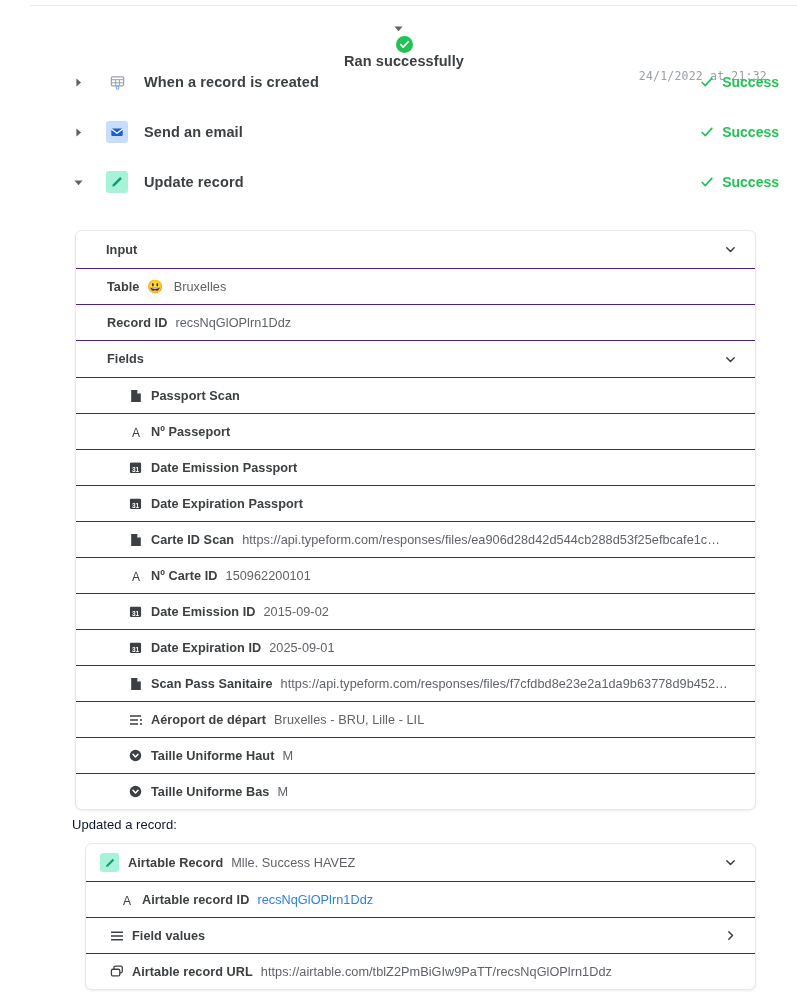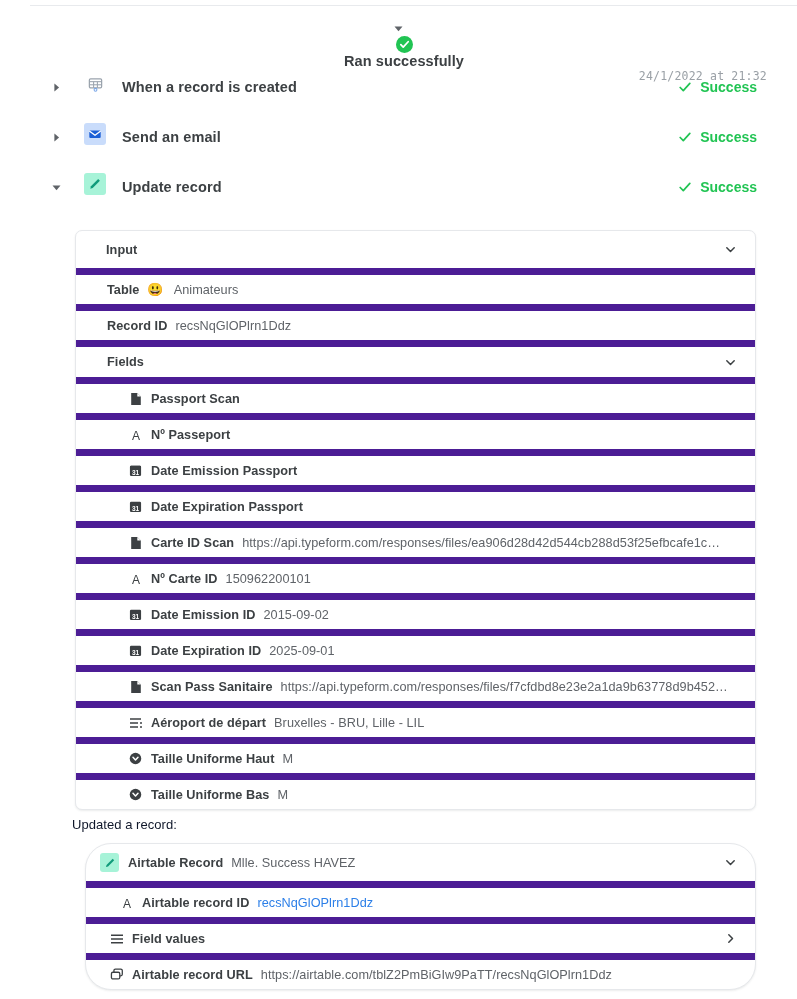--- a/index.html
+++ b/index.html
@@ -77,25 +77,25 @@
     margin-left: auto;
     font-family: "DejaVu Sans Mono", "Liberation Mono", monospace;
     font-size: 11.5px;
     color: #9aa0a6;
     letter-spacing: .2px;
   }
 
   
   .step {
     position: absolute;
-    left: 48px;
+    left: 70px;
     width: 709px;
     height: 26px;
     display: flex;
-    align-items: flex-end;
+    align-items: center;
   }
   .step-icon {
     width: 22px;
     height: 22px;
     border-radius: 3px;
     margin-left: 20px;
     display: flex;
     align-items: center;
     justify-content: center;
     flex: none;
@@ -124,21 +124,21 @@
     position: absolute;
     background: #ffffff;
     border: 1px solid #e6e8eb;
     border-radius: 7px;
     box-shadow: 0 1px 2px rgba(60,64,67,0.10);
     overflow: hidden;
   }
   .row {
     display: flex;
     align-items: center;
-    border-top: 7px solid #4c1d95;
+    border-top: 1px solid #4c1d95;
     height: 36px;
     padding: 0 18px 0 0;
     box-sizing: border-box;
   }
   .row.first { border-top: none; }
   .row.hdr { height: 37px; }
   .row-key {
     font-size: 12.7px;
     font-weight: 700;
     color: #3c4043;
@@ -311,21 +311,21 @@
       <span class="chev">
         <svg width="13" height="13" viewBox="0 0 13 13">
             <path d="M2.8 4.8 L6.5 8.5 L10.2 4.8" stroke="#3c4043" stroke-width="1.5" fill="none" stroke-linecap="round" stroke-linejoin="round"></path>
           </svg>
       </span>
     </div>
 
     <div class="row indent-2">
       <span class="row-key">Table</span>
       <span class="emoji">😃</span>
-      <span class="row-val">Animateurs</span>
+      <span class="row-val">Bruxelles</span>
     </div>
 
     <div class="row indent-2">
       <span class="row-key">Record ID</span>
       <span class="row-val">recsNqGlOPlrn1Ddz</span>
     </div>
 
     <div class="row hdr indent-2">
       <span class="row-key">Fields</span>
       <span class="spacer"></span>
@@ -467,21 +467,21 @@
           </svg>
       </span>
       <span class="row-key">Taille Uniforme Bas</span>
       <span class="row-val">M</span>
     </div>
 
   </div>
 
   <div class="section-label" style="top:817px">Updated a record:</div>
 
-  <div class="card" style="left:85px; top:843px; width:669px;border-radius:26px;">
+  <div class="card" style="left:85px; top:843px; width:669px;">
 
     <div class="row hdr first" style="padding-left:14px">
       <span class="rec-icon">
         <svg width="12" height="12" viewBox="0 0 16 16">
             <path d="M11.6 2.4 L13.6 4.4 L5.4 12.6 L2.6 13.4 L3.4 10.6 Z" fill="#0f9b7a"></path>
           </svg>
       </span>
       <span class="row-key">Airtable Record</span>
       <span class="row-val">Mlle. Success HAVEZ</span>
       <span class="spacer"></span>

